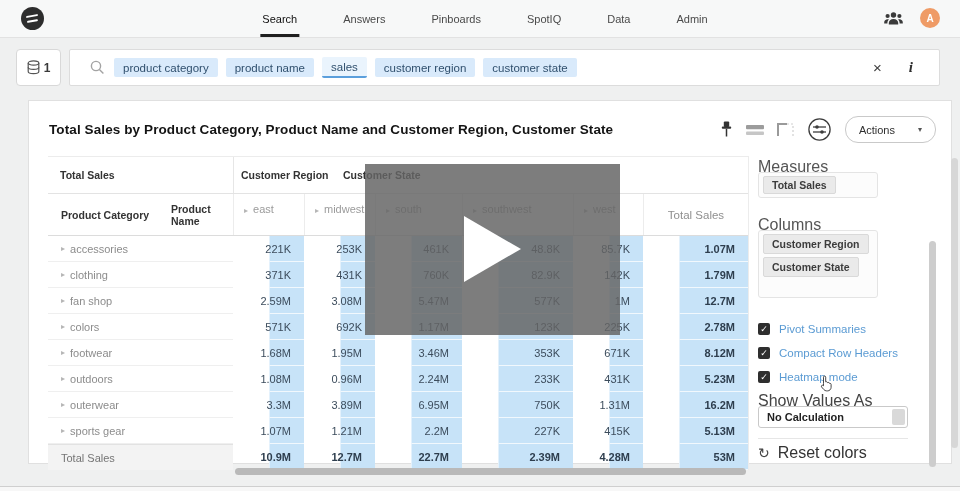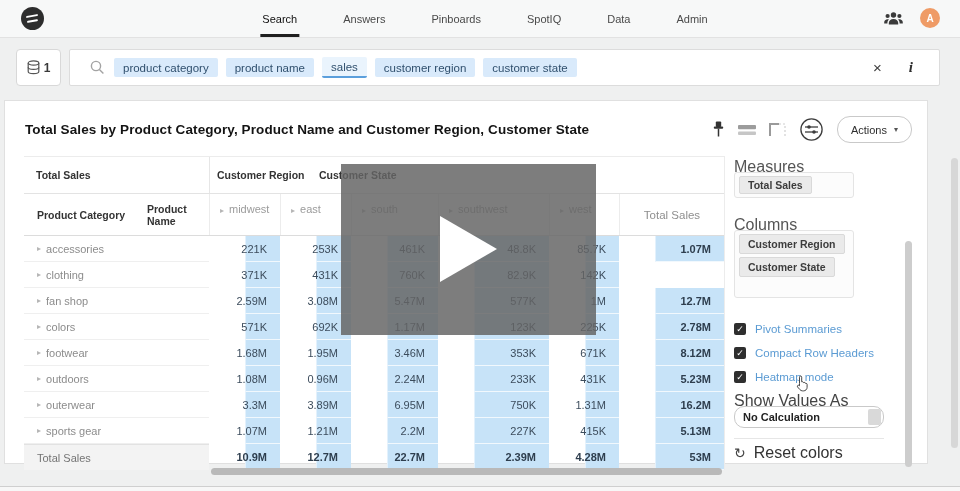--- a/index.html
+++ b/index.html
@@ -26,26 +26,26 @@
               border-radius:2px;box-sizing:border-box;display:flex;align-items:center;padding:0 20px;}
   .tokens{display:flex;align-items:center;gap:8px;margin-left:9px;}
   .token{height:19px;display:flex;align-items:center;padding:0 9px;background:#d9eafb;border-radius:2px;
          font-size:11.5px;color:#30506e;cursor:pointer;white-space:nowrap;}
   .token.hl{background:#eaf4fd;border-bottom:2px solid #5b9fdc;}
   .sb-icons{margin-left:auto;display:flex;align-items:center;gap:27px;padding-right:6px;}
   .clear-x{font-size:15px;color:#3c3c3c;cursor:pointer;line-height:1;}
   .info-i{font-family:"Liberation Serif",serif;font-style:italic;font-weight:bold;font-size:15px;color:#2f2f2f;cursor:pointer;line-height:1;}
 
   
-  .card{position:absolute;left:4px;top:100px;width:924px;height:364px;background:#fff;border:1px solid #e0e0e0;box-sizing:border-box;}
+  .card{position:absolute;left:28px;top:100px;width:924px;height:364px;background:#fff;border:1px solid #e0e0e0;box-sizing:border-box;}
   .answer-title{position:absolute;left:20px;top:21px;font-size:13.5px;font-weight:bold;color:#141414;letter-spacing:.1px;}
   .toolbar{position:absolute;top:15px;right:15px;height:27px;display:flex;align-items:center;gap:13px;}
   .tb-icon{cursor:pointer;display:flex;align-items:center;}
   .actions-btn{height:25px;border:1px solid #c9c9c9;border-radius:13px;background:#fff;display:flex;align-items:center;
-               gap:7px;padding:0 13px;font-size:11px;color:#2e2e2e;cursor:pointer;}
+               gap:23px;padding:0 13px;font-size:11px;color:#2e2e2e;cursor:pointer;}
   .actions-caret{font-size:8px;color:#555;}
 
   
   .pivot{position:absolute;left:19px;top:55px;width:700px;border-right:1px solid #ececec;}
   .grid8{display:grid;grid-template-columns:110px 75px 71px 71px 87px 111px 70px 105px;}
   .h1{height:36px;position:relative;border-top:1px solid #ececec;border-bottom:1px solid #e3e3e3;background:#fff;}
   .h1::after{content:'';position:absolute;left:185px;top:0;bottom:0;border-left:1px solid #e6e6e6;}
   .h1-label{position:absolute;top:12px;font-size:10.5px;font-weight:bold;color:#333;}
   .h2{height:41px;border-bottom:1px solid #dcdcdc;background:#fff;}
   .rh{font-size:10.5px;font-weight:bold;color:#333;display:flex;align-items:center;padding-left:13px;cursor:pointer;}
@@ -74,21 +74,21 @@
   .p-label{position:absolute;left:729px;font-size:16px;color:#555;}
   .p-box{position:absolute;left:729px;width:120px;border:1px solid #e4e4e4;border-radius:3px;background:#fcfcfc;
          box-sizing:border-box;padding:3px 4px;display:flex;flex-direction:column;gap:3px;align-items:flex-start;}
   .chip{display:inline-flex;height:18px;align-items:center;padding:0 8px;background:#eaeaea;border:1px solid #d9d9d9;
         border-radius:2px;font-size:10.5px;font-weight:bold;color:#3c3c3c;cursor:pointer;white-space:nowrap;}
   .cb-stack{position:absolute;left:729px;top:220px;display:flex;flex-direction:column;gap:8px;}
   .cb-row{display:flex;align-items:center;gap:9px;height:16px;cursor:pointer;}
   .cbx{width:12px;height:12px;background:#2e2e2e;border-radius:2px;color:#fff;font-size:9px;line-height:12px;
        display:flex;align-items:center;justify-content:center;}
   .cb-label{font-size:11.5px;color:#5b9bd3;}
-  .dd{position:absolute;left:729px;top:305px;width:150px;height:22px;border:1px solid #c9c9c9;border-radius:10px;
+  .dd{position:absolute;left:729px;top:305px;width:150px;height:22px;border:1px solid #c9c9c9;border-radius:3px;
       background:#fff;box-sizing:border-box;display:flex;align-items:center;padding-left:8px;font-size:11px;
       font-weight:bold;color:#222;cursor:pointer;}
   .dd-grip{position:absolute;right:2px;top:2px;bottom:2px;width:13px;background:#d9d9d9;border-radius:2px;}
   .p-divider{position:absolute;left:729px;top:337px;width:150px;border-top:1px solid #e6e6e6;}
   .reset-row{position:absolute;left:729px;top:344px;display:flex;align-items:center;gap:8px;height:16px;cursor:pointer;}
   .reset-icon{font-size:14px;color:#444;line-height:1;transform:scaleX(-1);}
   .reset-label{font-size:16px;color:#333;}
   .cursor-hand{position:absolute;left:790px;top:273px;z-index:8;}
 
   .footer-line{position:absolute;left:0;right:0;top:486px;height:5px;background:#f7f7f7;border-top:1px solid #cfcfcf;}
@@ -192,22 +192,22 @@
 
   <div class="pivot">
     <div class="h1">
       <span class="h1-label" style="left:12px">Total Sales</span>
       <span class="h1-label" style="left:193px">Customer Region</span>
       <span class="h1-label" style="left:295px">Customer State</span>
     </div>
     <div class="h2 grid8" id="pivot-head2">
         <div class="rh">Product Category</div>
         <div class="rh">Product Name</div>
+        <div class="vc"><span class="caret">▸</span><span>east</span></div>
         <div class="vc"><span class="caret">▸</span><span>midwest</span></div>
-        <div class="vc"><span class="caret">▸</span><span>east</span></div>
         <div class="vc"><span class="caret">▸</span><span>south</span></div>
         <div class="vc"><span class="caret">▸</span><span>southwest</span></div>
         <div class="vc"><span class="caret">▸</span><span>west</span></div>
         <div class="tc">Total Sales</div>
       </div>
     <div id="pivot-body">
         <div class="row grid8">
           <div class="rl">
             <span class="caret">▸</span>
             <span>accessories</span>
@@ -222,20 +222,21 @@
         <div class="row grid8">
           <div class="rl">
             <span class="caret">▸</span>
             <span>clothing</span>
           </div>
           <div class="cell">371K</div>
           <div class="cell">431K</div>
           <div class="cell">760K</div>
           <div class="cell">82.9K</div>
           <div class="cell">142K</div>
+          <div class="cell total">1.79M</div>
         </div>
         <div class="row grid8">
           <div class="rl">
             <span class="caret">▸</span>
             <span>fan shop</span>
           </div>
           <div class="cell">2.59M</div>
           <div class="cell">3.08M</div>
           <div class="cell">5.47M</div>
           <div class="cell">577K</div>

